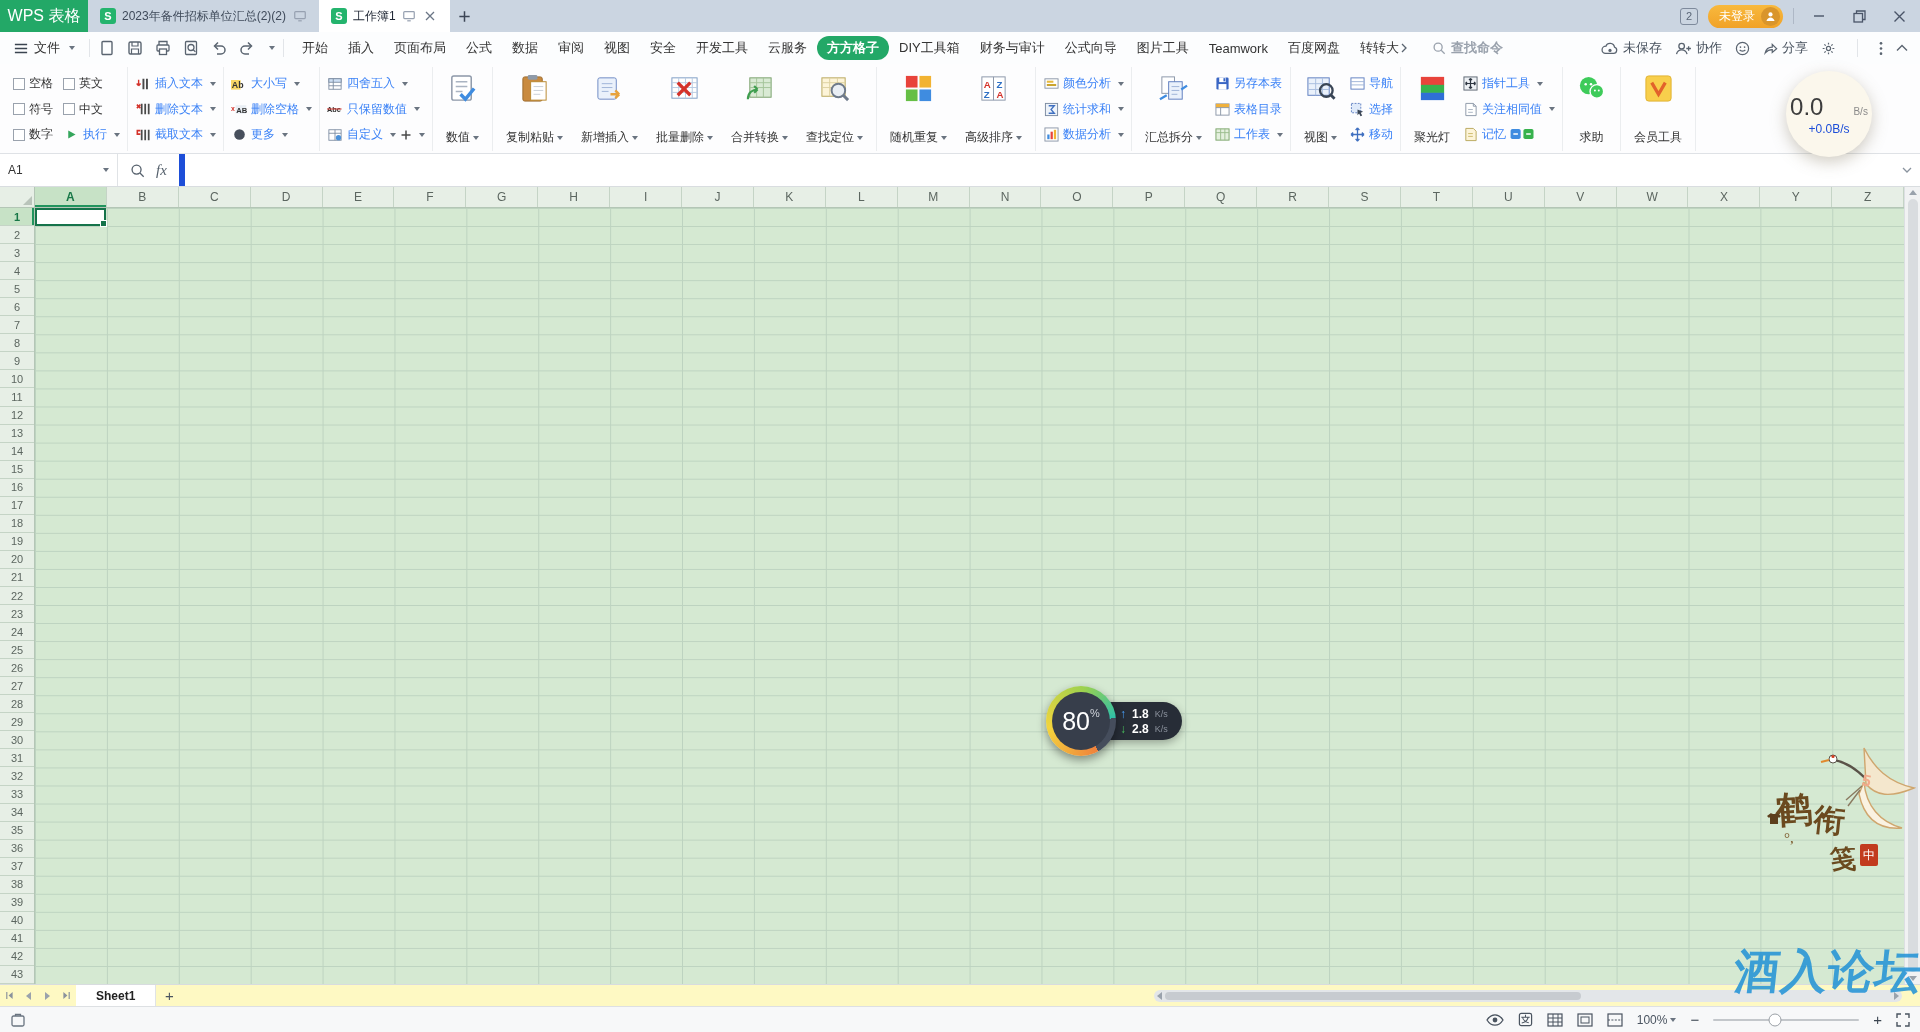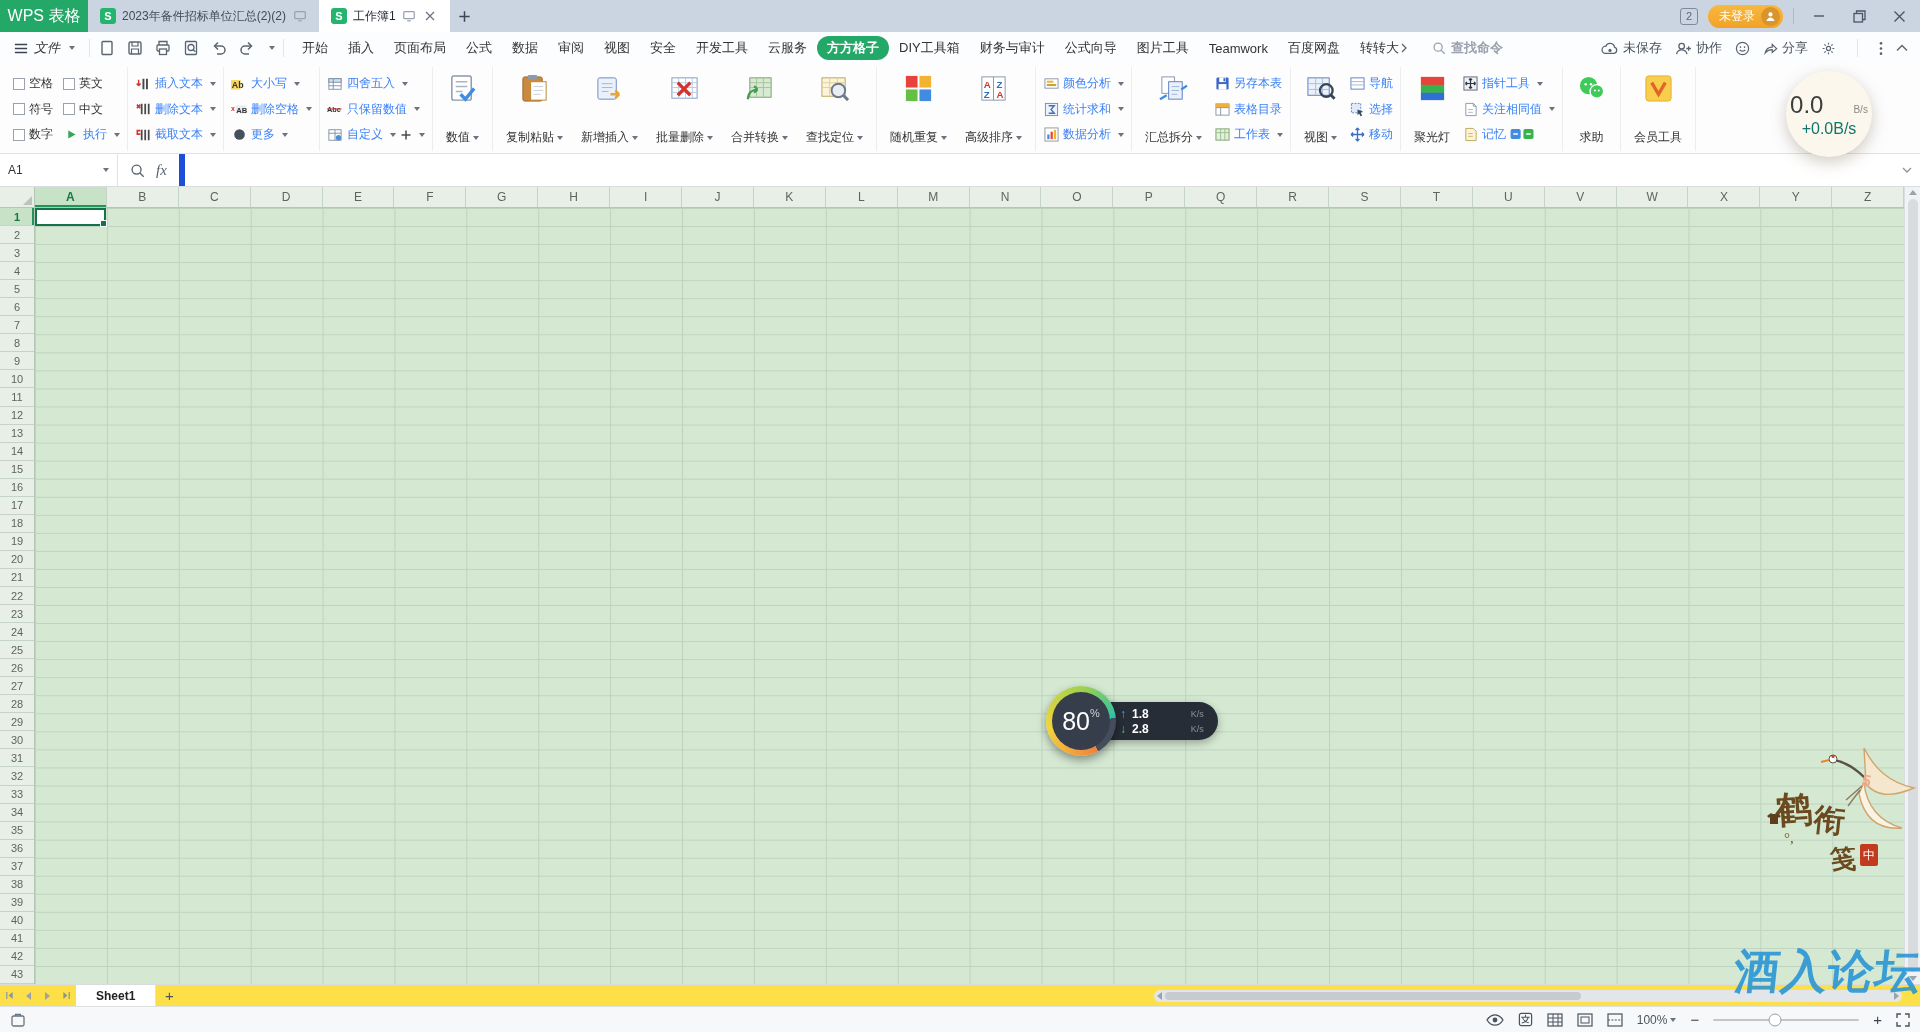--- a/index.html
+++ b/index.html
@@ -18,21 +18,21 @@
   .tab-ic{width:15px;height:15px;}
   .newtab{width:30px;display:flex;align-items:center;justify-content:center;}
   .tb-right{margin-left:auto;display:flex;align-items:center;gap:10px;padding-right:6px;}
   .win-badge{border:1.4px solid #7e8a9c;border-radius:3px;font-size:11px;color:#5a6677;padding:0 5px;height:17px;display:flex;align-items:center;}
   .login-pill{background:linear-gradient(#f8b93e,#f1a227);border-radius:12px;height:23px;color:#fff;font-size:12px;display:flex;align-items:center;gap:6px;padding:0 3px 0 11px;}
   .avatar{width:19px;height:19px;border-radius:50%;background:#d9952b;display:flex;align-items:center;justify-content:center;}
   .tb-sep{width:1px;height:16px;background:#aeb8c6;}
   .win-btn{width:30px;height:100%;display:flex;align-items:center;justify-content:center;color:#4a5568;}
   
   #menubar{height:32px;background:#fcfdfe;display:flex;align-items:center;font-size:13px;color:#333;flex:none;padding:0 8px;}
-  .file-area{display:flex;align-items:center;gap:6px;padding:0 6px;font-style:italic;}
+  .file-area{display:flex;align-items:center;gap:6px;padding:0 6px;}
   .mb-sep{width:1px;height:18px;background:#e2e5e9;margin:0 8px;}
   .quick-icons{display:flex;align-items:center;gap:11px;}
   .qi{width:17px;height:17px;}
   .menu-item{padding:3px 10px;white-space:nowrap;display:flex;align-items:center;gap:2px;border-radius:12px;}
   .menu-item.active{background:#23a867;color:#fff;font-weight:bold;}
   .search-box{display:flex;align-items:center;gap:5px;color:#9aa2ad;margin-left:14px;white-space:nowrap;font-weight:bold;}
   .mb-right{margin-left:auto;display:flex;align-items:center;gap:13px;color:#4a5460;white-space:nowrap;padding-right:4px;}
   .mb-right .item{display:flex;align-items:center;gap:4px;}
   
   #ribbon{height:90px;background:#fdfdfe;border-bottom:1px solid #dfe2e6;display:flex;align-items:stretch;padding:3px 4px 2px 6px;flex:none;}
@@ -72,43 +72,43 @@
     background-size:71.9px 18.05px;}
   .selection{position:absolute;left:0;top:0;width:71px;height:18px;background:#fff;border:2px solid #15734a;}
   .selection:after{content:"";position:absolute;right:-3px;bottom:-3px;width:5px;height:5px;background:#15734a;border:1px solid #fff;}
   .v-scroll{width:16px;flex:none;background:#f1f2f3;border-left:1px solid #dcdfe2;display:flex;flex-direction:column;align-items:center;padding:3px 0;}
   .v-thumb{flex:1;width:10px;background:#d9dcdf;border-radius:5px;margin:4px 0;}
   .tri-up{width:0;height:0;border-left:4px solid transparent;border-right:4px solid transparent;border-bottom:5px solid #9aa2ac;}
   .tri-down{width:0;height:0;border-left:4px solid transparent;border-right:4px solid transparent;border-top:5px solid #9aa2ac;}
   .tri-left{width:0;height:0;border-top:4px solid transparent;border-bottom:4px solid transparent;border-right:5px solid #9aa2ac;}
   .tri-right{width:0;height:0;border-top:4px solid transparent;border-bottom:4px solid transparent;border-left:5px solid #9aa2ac;}
   
-  #sheetbar{height:22px;background:#fde047;border-top:1px solid #d8dcdf;display:flex;align-items:center;flex:none;font-size:12px;}
+  #sheetbar{height:22px;background:#fef9c3;border-top:1px solid #d8dcdf;display:flex;align-items:center;flex:none;font-size:12px;}
   .nav-btn{width:19px;height:100%;display:flex;align-items:center;justify-content:center;gap:1px;}
   .sheet-tab{height:100%;display:flex;align-items:center;padding:0 20px;border-right:1px solid #e0e3e6;color:#222;}
   .sheet-tab.active{background:#fff;font-weight:bold;}
   .addsheet{width:26px;height:100%;display:flex;align-items:center;justify-content:center;color:#4a5460;font-size:15px;}
   .h-scroll{margin-left:auto;margin-right:18px;width:748px;height:12px;background:#e3e6e9;border-radius:6px;display:flex;align-items:center;padding:0 3px;gap:3px;}
   .h-thumb{width:56%;height:8px;background:#c7cbd0;border-radius:4px;}
   
   #statusbar{height:26px;background:#f7f8f9;border-top:1px solid #dde0e3;display:flex;align-items:center;padding:0 10px;color:#4a5460;flex:none;}
   .sb-right{margin-left:auto;display:flex;align-items:center;gap:14px;}
   .zoom-val{display:flex;align-items:center;font-size:12px;}
   .zoom-slider{width:146px;height:2px;background:#c3c7cb;position:relative;border-radius:1px;}
   .zoom-knob{position:absolute;left:42%;top:50%;transform:translate(-50%,-50%);width:13px;height:13px;border-radius:50%;background:#fff;border:1px solid #9aa0a6;}
   .pm{font-size:15px;color:#3a4450;line-height:1;}
   
   #speedball{position:absolute;left:1786px;top:71px;width:86px;height:86px;border-radius:50%;background:#fbf7ec;box-shadow:0 5px 16px rgba(120,110,80,.35);display:flex;flex-direction:column;align-items:center;justify-content:center;z-index:40;}
   .sb-main{font-size:24px;color:#3d3d3d;display:flex;align-items:baseline;gap:2px;}
   .sb-unit{font-size:10px;color:#8a8a8a;margin-left:28px;}
-  .sb-delta{font-size:16px;color:#0f766e;margin-top:1px;}
+  .sb-delta{font-size:12px;color:#1d4ed8;margin-top:1px;}
   #netwidget{position:absolute;left:1046px;top:686px;z-index:45;height:70px;}
   .nw-pill{position:absolute;left:44px;top:16px;background:#272d37;border-radius:4px 19px 19px 4px;height:38px;display:flex;flex-direction:column;justify-content:center;padding:2px 14px 2px 30px;gap:1px;box-shadow:0 3px 8px rgba(0,0,0,.3);}
   .nw-row{display:flex;align-items:center;gap:6px;font-size:12px;color:#fff;}
-  .nw-row .u{color:#8a919c;font-size:9px;margin-left:36px;}
+  .nw-row .u{color:#8a919c;font-size:9px;}
   .nw-up{color:#4aa3ff;font-weight:bold;}
   .nw-dn{color:#49c25d;font-weight:bold;}
   .nw-circle{position:absolute;left:0;top:0;width:70px;height:70px;border-radius:50%;background:conic-gradient(from 150deg,#f0813c,#f3d43c 30%,#9bd14f 60%,#2fc0a8 82%,#454d5c 82%,#454d5c);box-shadow:0 4px 10px rgba(0,0,0,.4);display:flex;align-items:center;justify-content:center;}
   .nw-inner{width:58px;height:58px;border-radius:50%;background:#373e4b;display:flex;align-items:center;justify-content:center;}
   .nw-pct{font-size:25px;color:#fff;display:flex;align-items:flex-start;}
   .nw-pct .s{font-size:11px;color:#cfd3da;}
   #forum-mark{position:absolute;left:1734px;top:941px;font-size:46px;font-weight:bold;color:rgba(30,145,214,.85);transform:skewX(-6deg);letter-spacing:1px;z-index:50;white-space:nowrap;}
   #crane{position:absolute;left:1766px;top:756px;width:154px;height:140px;z-index:30;font-family:"Liberation Serif",serif;color:#6b4a1f;}
   #crane .ch1{position:absolute;left:10px;top:30px;font-size:36px;font-weight:bold;transform:rotate(-4deg);}
   #crane .ch2{position:absolute;left:48px;top:44px;font-size:31px;font-weight:bold;transform:rotate(6deg);}

